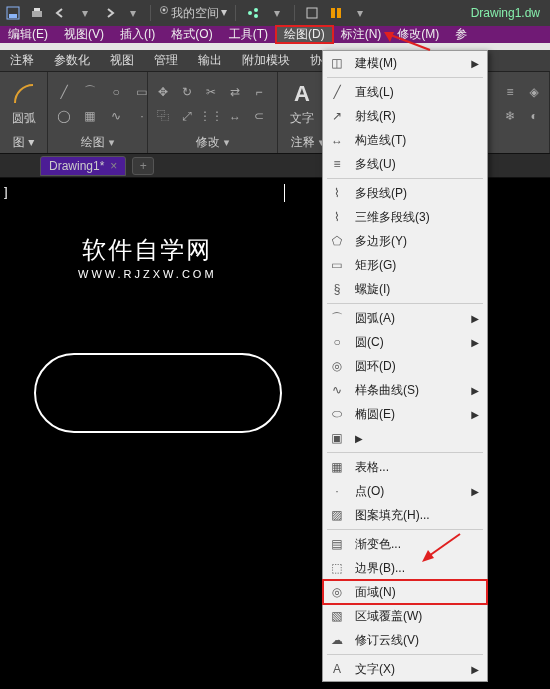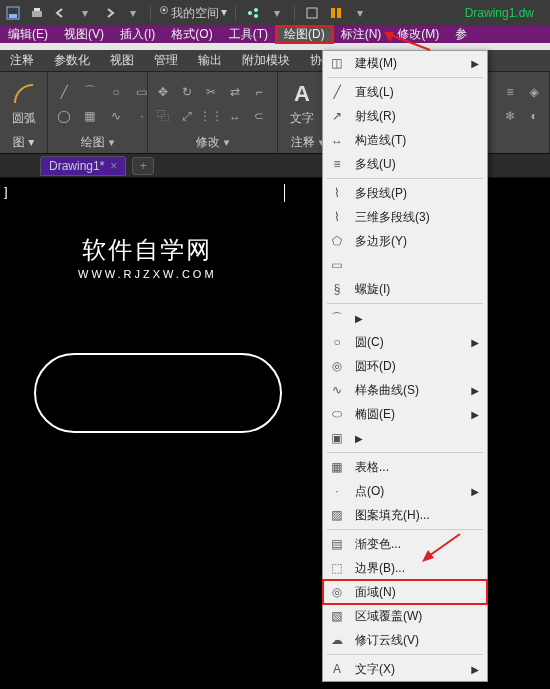--- a/index.html
+++ b/index.html
@@ -3,21 +3,21 @@
 <meta charset="utf-8">
 <style>
 *{margin:0;padding:0;box-sizing:border-box;font-family:"Microsoft YaHei",Arial,sans-serif;font-size:12px;color:#ccc;user-select:none}
 body{background:#000;width:550px;height:689px;overflow:hidden;position:relative}
 .titlebar{height:26px;background:#3b3b3b;display:flex;align-items:center;padding:0 4px;gap:4px}
 .titlebar .qat{display:flex;gap:6px;align-items:center}
 .titlebar .qat-btn{width:18px;height:18px;display:flex;align-items:center;justify-content:center;color:#aaa}
 .titlebar .drop{display:flex;gap:2px;color:#ddd}
 .titlebar .drop svg{width:10px;height:10px}
 .titlebar .sep{width:1px;height:16px;background:#555;margin:0 2px}
-.titlebar .filename{margin-left:auto;margin-right:12px;color:#22c55e}
+.titlebar .filename{margin-left:auto;margin-right:6px;color:#86efac}
 .menubar{height:24px;background:#701a75;display:flex;align-items:flex-end;border-bottom:7px solid #e5e5e5}
 .menubar .mitem{padding:0 8px;height:100%;display:flex;align-items:center;color:#eee;cursor:default}
 .menubar .mitem.highlight{outline:2px solid #e02020;outline-offset:-1px;background:#555}
 .ribbon-tabs{height:22px;background:#3f3f3f;display:flex;border-bottom:1px solid #222}
 .ribbon-tabs .tab{padding:0 10px;display:flex;align-items:center;color:#ddd;cursor:default}
 .ribbon{height:82px;background:#464646;display:flex;border-bottom:1px solid #111}
 .panel{border-right:1px solid #2a2a2a;display:flex;flex-direction:column;padding:2px 4px;min-width:0}
 .panel-body{flex:1;display:flex;align-items:center;gap:4px}
 .panel-title{height:18px;display:flex;align-items:center;justify-content:center;color:#bbb;gap:4px;font-size:11px}
 .bigbtn{display:flex;flex-direction:column;align-items:center;justify-content:center;gap:2px;padding:2px 6px;color:#ddd}
@@ -260,28 +260,30 @@
     <div class="row">
       <span class="ico">⌇</span>
       <span class="lbl">三维多段线(3)</span>
     </div>
     <div class="row">
       <span class="ico">⬠</span>
       <span class="lbl">多边形(Y)</span>
     </div>
     <div class="row">
       <span class="ico">▭</span>
+      <span class="lbl">矩形(G)</span>
     </div>
     <div class="row">
       <span class="ico">§</span>
       <span class="lbl">螺旋(I)</span>
     </div>
     <hr>
     <div class="row">
       <span class="ico">⌒</span>
+      <span class="lbl">圆弧(A)</span>
       <span class="arrow">▶</span>
     </div>
     <div class="row">
       <span class="ico">○</span>
       <span class="lbl">圆(C)</span>
       <span class="arrow">▶</span>
     </div>
     <div class="row">
       <span class="ico">◎</span>
       <span class="lbl">圆环(D)</span>

